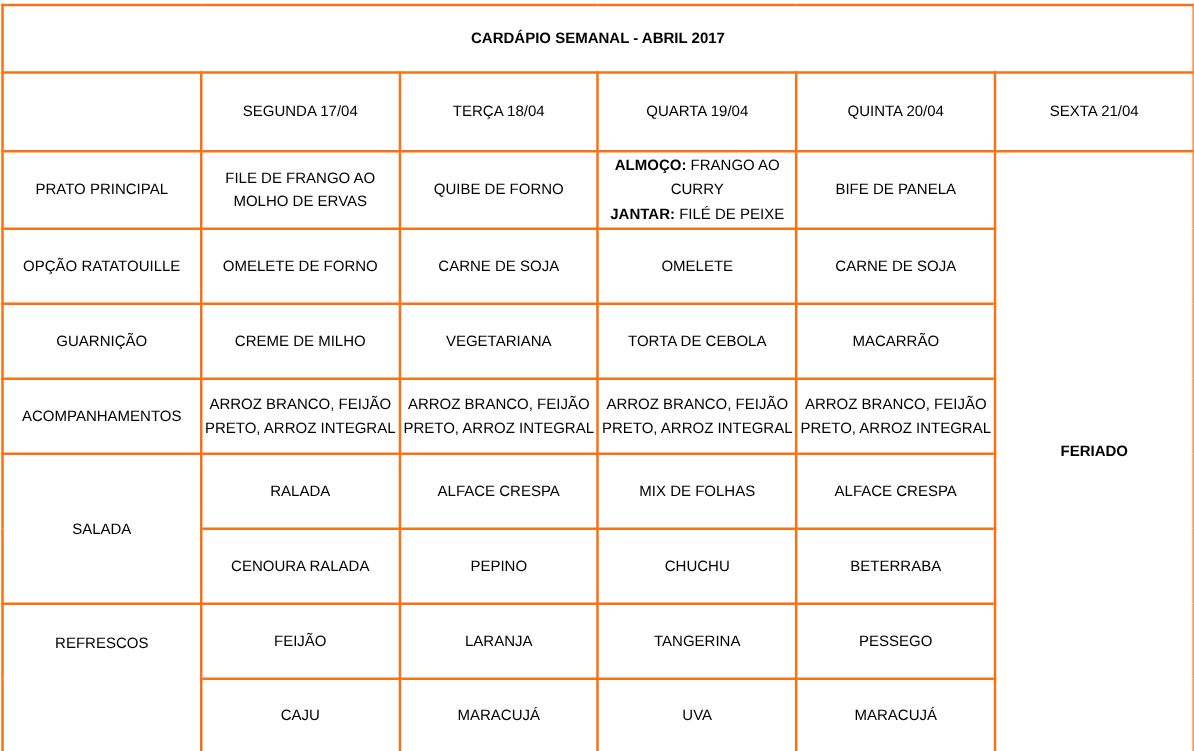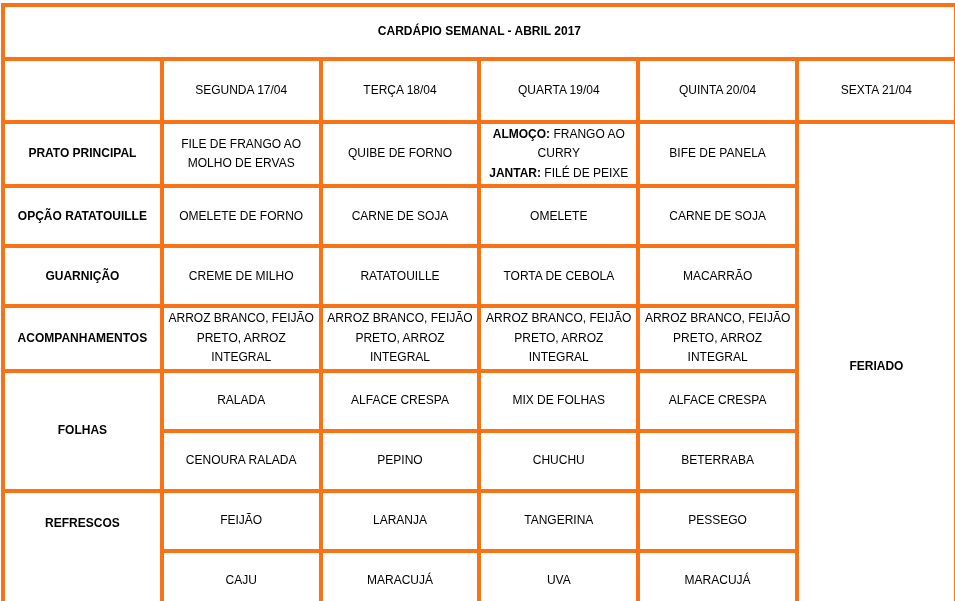--- a/index.html
+++ b/index.html
@@ -14,33 +14,33 @@
   }
   table.menu {
     border-collapse: collapse;
     table-layout: fixed;
     width: 953px;
     margin: 3px 0 0 1px;
     border: 1px solid #000;
     border-bottom: 3px solid #000;
   }
   td {
-    border: 4px solid #f97316;
+    border: 2px solid #f97316;
     text-align: center;
     vertical-align: middle;
     font-size: 12px;
     line-height: 1.62;
     padding: 1px 2px;
     overflow: hidden;
     word-wrap: break-word;
   }
   .b { font-weight: bold; margin-top: 22px; }
   .title-cell { font-weight: bold; }
   .day-header { font-weight: normal; }
-  .row-label { font-weight: bold; }
+  .row-label { font-weight: normal; }
   .feriado-cell { font-weight: bold; }
   .refrescos-label {
     vertical-align: top;
     padding-top: 21px;
   }
   col.c { width: 158.8px; }
 </style>
 </head>
 <body>
 
@@ -84,35 +84,35 @@
     <td class="row-label">OPÇÃO RATATOUILLE</td>
     <td>OMELETE DE FORNO</td>
     <td>CARNE DE SOJA</td>
     <td>OMELETE</td>
     <td>CARNE DE SOJA</td>
   </tr>
 
   <tr style="height:60px;">
     <td class="row-label">GUARNIÇÃO</td>
     <td>CREME DE MILHO</td>
-    <td>RATATOUILLE</td>
+    <td>VEGETARIANA</td>
     <td>TORTA DE CEBOLA</td>
     <td>MACARRÃO</td>
   </tr>
 
   <tr style="height:60px;">
     <td class="row-label">ACOMPANHAMENTOS</td>
     <td>ARROZ BRANCO, FEIJÃO PRETO, ARROZ INTEGRAL</td>
     <td>ARROZ BRANCO, FEIJÃO PRETO, ARROZ INTEGRAL</td>
     <td>ARROZ BRANCO, FEIJÃO PRETO, ARROZ INTEGRAL</td>
     <td>ARROZ BRANCO, FEIJÃO PRETO, ARROZ INTEGRAL</td>
   </tr>
 
   <tr style="height:60px;">
-    <td rowspan="2" class="row-label">FOLHAS</td>
+    <td rowspan="2" class="row-label">SALADA</td>
     <td>RALADA</td>
     <td>ALFACE CRESPA</td>
     <td>MIX DE FOLHAS</td>
     <td>ALFACE CRESPA</td>
   </tr>
 
   <tr style="height:60px;">
     <td>CENOURA RALADA</td>
     <td>PEPINO</td>
     <td>CHUCHU</td>

